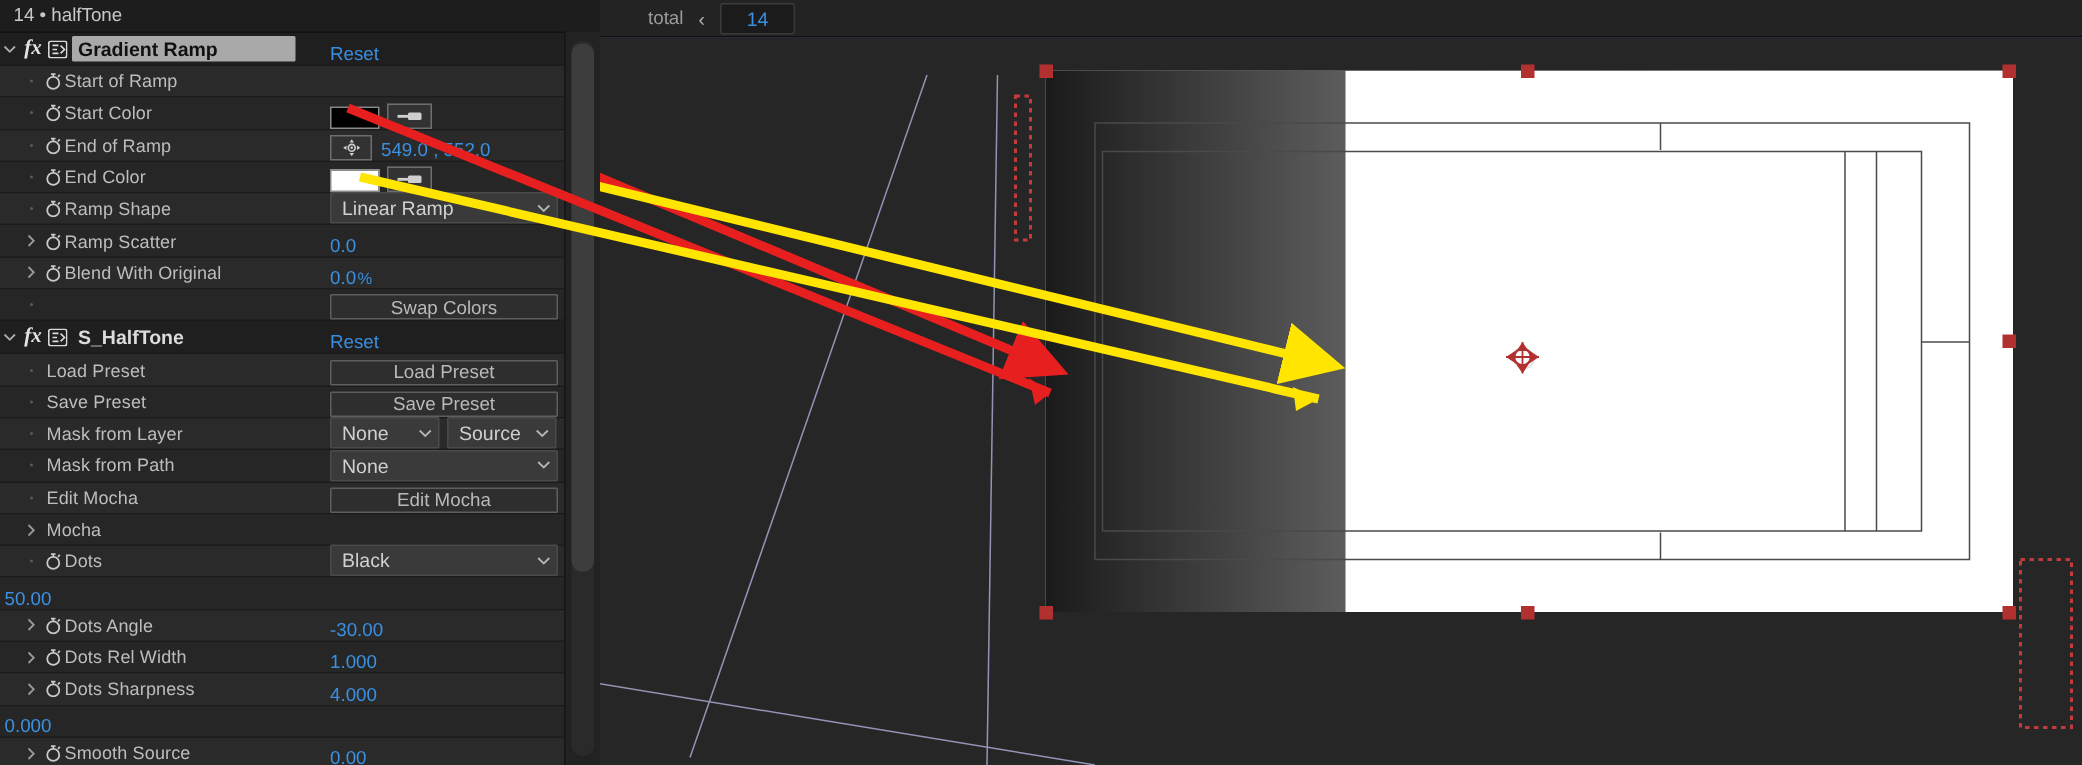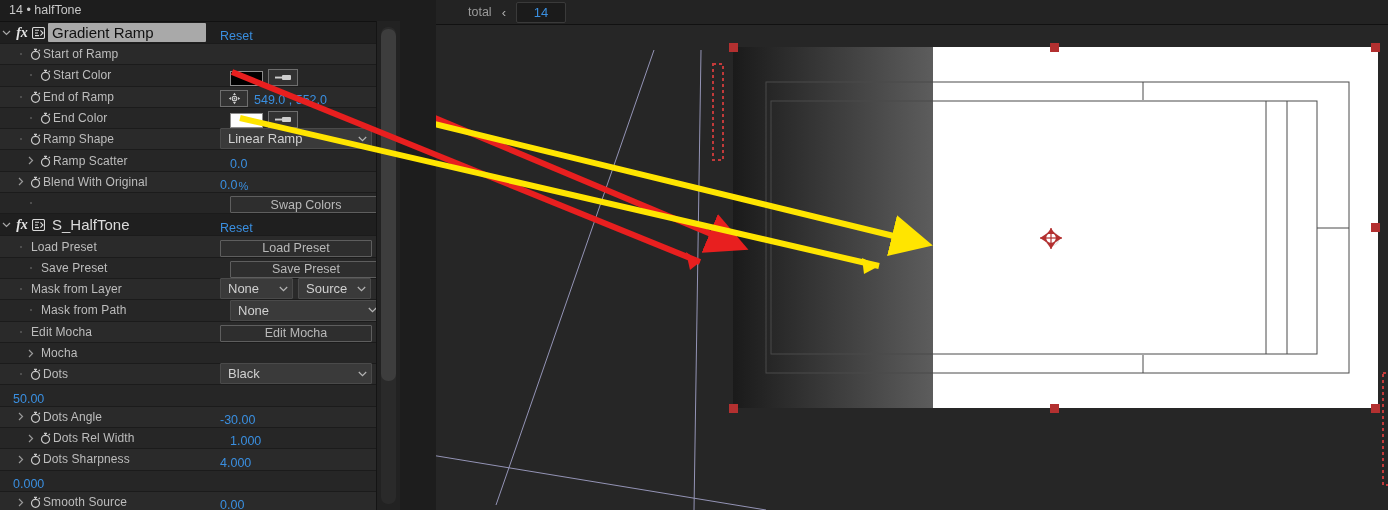--- a/index.html
+++ b/index.html
@@ -2,61 +2,61 @@
 <html><head>
 <meta charset="utf-8">
 <title>After Effects — Effect Controls</title>
 <style>
   html,body{margin:0;padding:0;background:#1d1d1d;}
   body{
     width:1388px;height:510px;overflow:hidden;
     font-family:"Liberation Sans","DejaVu Sans",sans-serif;
     -webkit-font-smoothing:antialiased;
   }
-  .app{position:relative;width:1388px;height:510px;display:flex;gap:36px;}
+  .app{position:relative;width:1388px;height:510px;display:flex;}
 
   
   .ec-panel{
     position:relative;width:400px;height:510px;
     background:#232323;flex:0 0 400px;overflow:hidden;
   }
   .ec-titlebar{
     height:21px;line-height:21px;background:#1d1d1d;
     color:#c8c8c8;font-size:12.5px;padding-left:9px;
     border-bottom:1px solid #111;
     white-space:nowrap;
   }
   .ec-list{position:relative;width:377px;height:489px;overflow:hidden;}
 
   .row{
     position:relative;height:21.3px;display:flex;align-items:center;
     border-bottom:1px solid #1b1b1b;background:#2a2a2a;
     box-sizing:border-box;
   }
-  .row.alt{background:#262626;padding-left:10px;}
+  .row.alt{background:#262626;}
   .row.fxhdr{background:#1f1f1f;height:22px;}
 
   .lcol{width:217px;flex:0 0 217px;display:flex;align-items:center;height:100%;position:relative;}
   .rcol{flex:1;display:flex;align-items:flex-end;height:100%;padding-left:3px;position:relative;}
   .tw{ 
     width:13px;flex:0 0 13px;display:flex;align-items:center;justify-content:center;
     color:#9a9a9a;font-size:10px;line-height:1;
   }
   .tw.down svg,.tw.right svg{display:block;}
   .dot-marker{width:13px;flex:0 0 13px;display:flex;align-items:center;justify-content:center;}
   .dot-marker i{width:2px;height:2px;background:#5b5b5b;display:block;border-radius:50%;}
 
   .sw{ 
     width:16px;flex:0 0 16px;display:flex;align-items:center;justify-content:center;
   }
   .plabel{
     color:#bdbdbd;font-size:12px;white-space:nowrap;letter-spacing:.1px;
   }
   .fxname{
-    color:#111;font-size:15px;font-weight:normal;background:#a9a9a9;
+    color:#111;font-size:13px;font-weight:bold;background:#a9a9a9;
     padding:1px 52px 1px 4px;border-radius:1px;white-space:nowrap;
   }
   .fxname.plain{background:transparent;color:#dcdcdc;padding:1px 4px;}
   .fxicon{
     width:14px;flex:0 0 14px;margin-right:3px;display:flex;align-items:center;justify-content:center;
   }
   .fxitalic{
     color:#e3e3e3;font-style:italic;font-family:"Liberation Serif","DejaVu Serif",serif;
     font-size:14px;font-weight:bold;width:18px;flex:0 0 18px;text-align:center;
   }

